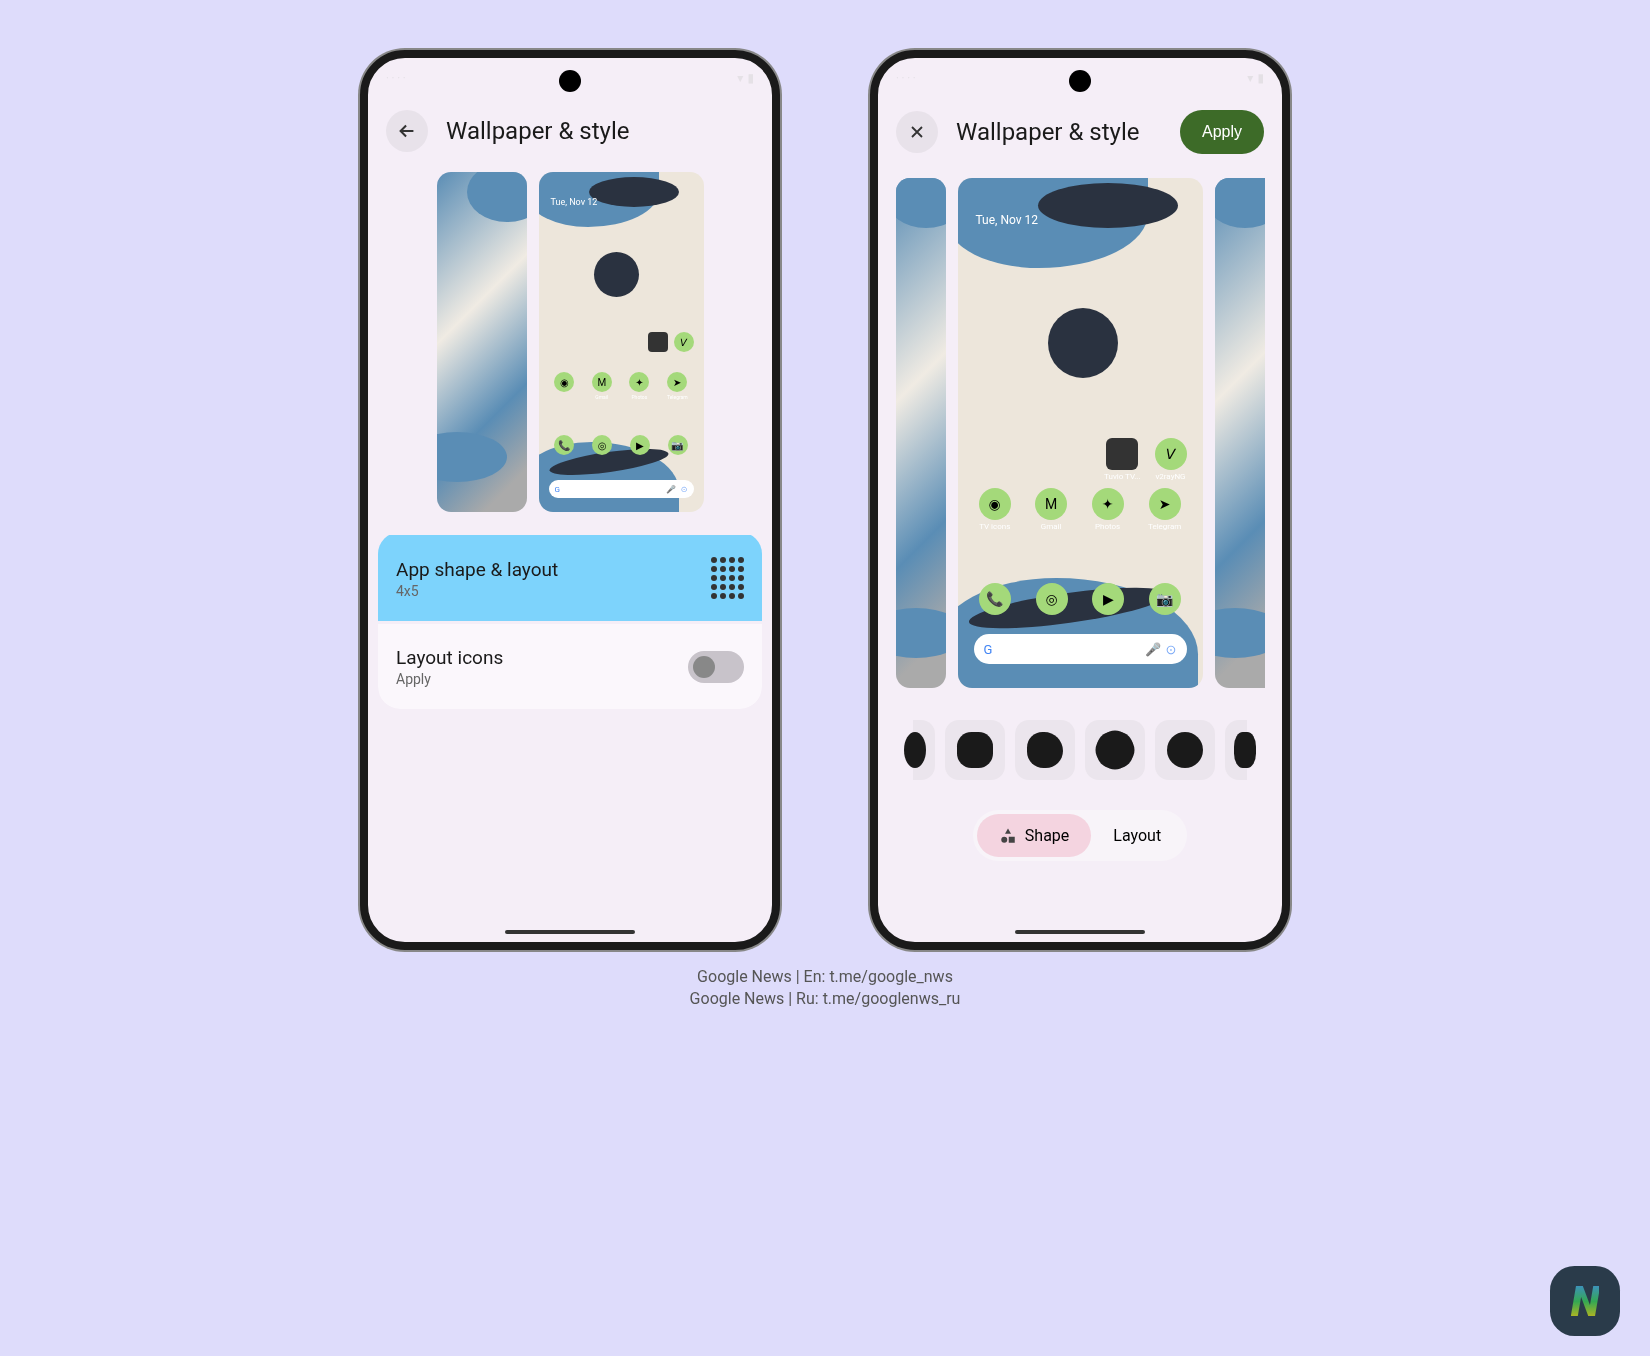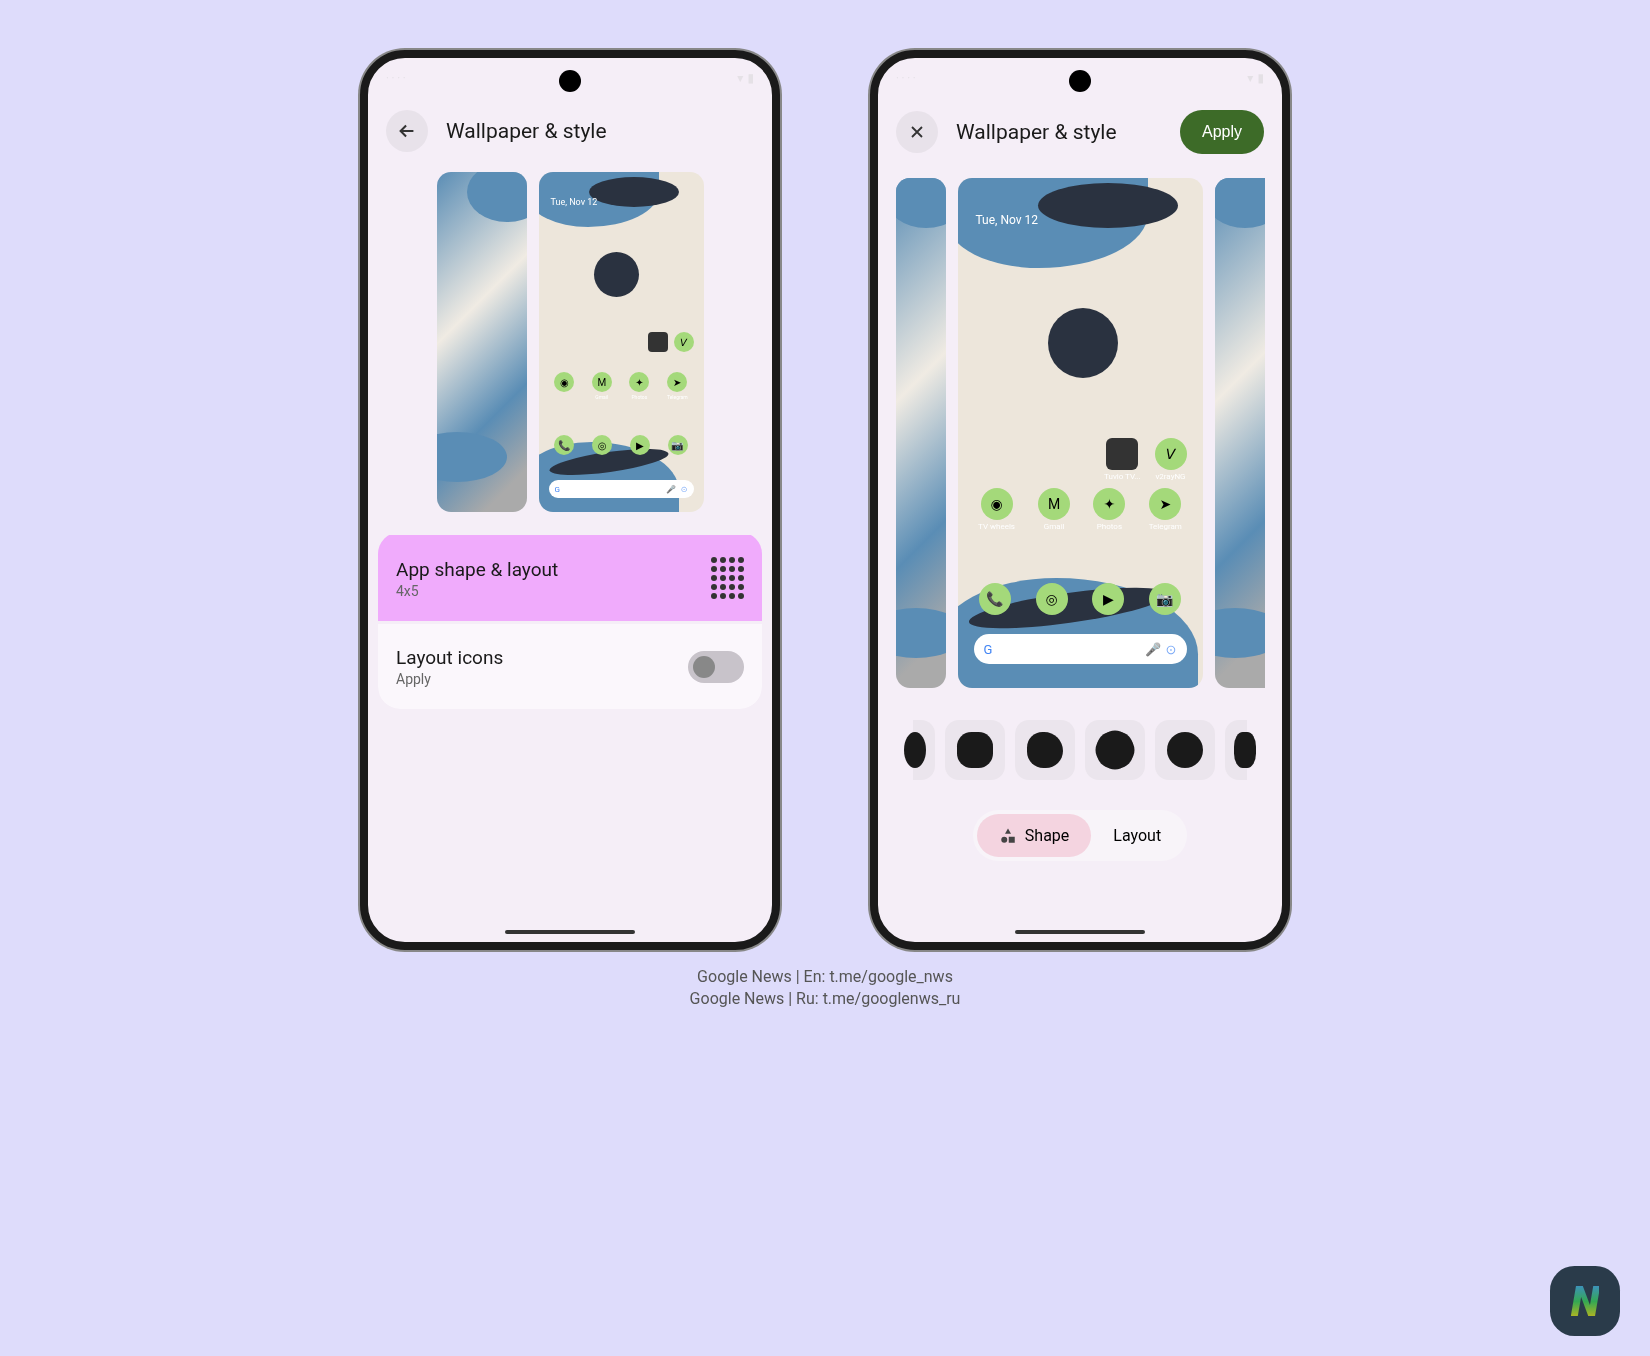--- a/index.html
+++ b/index.html
@@ -59,21 +59,21 @@
     width: 42px;
     height: 42px;
     border-radius: 50%;
     background: #e8e2ea;
     display: flex;
     align-items: center;
     justify-content: center;
     cursor: pointer;
   }
   .header-title {
-    font-size: 21px;
+    font-size: 24px;
     font-weight: 400;
     color: #1a1a1a;
     flex: 1;
   }
   .apply-btn {
     background: #3d6b28;
     color: #fff;
     border: none;
     padding: 13px 22px;
     border-radius: 26px;
@@ -185,21 +185,21 @@
   }
   .option-row {
     padding: 22px 18px;
     display: flex;
     align-items: center;
     justify-content: space-between;
     background: #fbf7fc;
     margin-top: 3px;
     cursor: pointer;
   }
-  .option-row.active { background: #f0abfc; }
+  .option-row.active { background: #7dd3fc; }
   .option-text { display: flex; flex-direction: column; gap: 2px; }
   .option-title { font-size: 19px; color: #1a1a1a; }
   .option-sub { font-size: 14px; color: #666; }
   .grid-icon {
     display: grid;
     grid-template-columns: repeat(4, 6px);
     grid-template-rows: repeat(5, 6px);
     gap: 3px;
   }
   .grid-icon span { background: #333; border-radius: 50%; width:6px; height:6px; }
@@ -481,21 +481,21 @@
               <div class="mini-label">Tuvio TV...</div>
             </div>
           <div class="icon-with-label">
               <div class="mini-icon">𝘝</div>
               <div class="mini-label">v2rayNG</div>
             </div>
         </div>
         <div class="preview-icons-row r2">
           <div class="icon-with-label">
               <div class="mini-icon">◉</div>
-              <div class="mini-label">TV wheels</div>
+              <div class="mini-label">TV icons</div>
             </div>
           <div class="icon-with-label">
               <div class="mini-icon">M</div>
               <div class="mini-label">Gmail</div>
             </div>
           <div class="icon-with-label">
               <div class="mini-icon">✦</div>
               <div class="mini-label">Photos</div>
             </div>
           <div class="icon-with-label">

